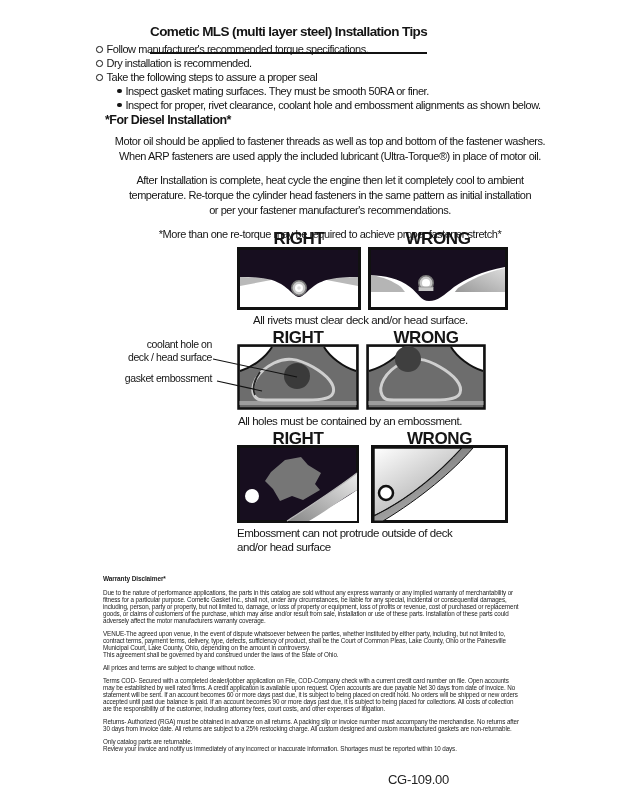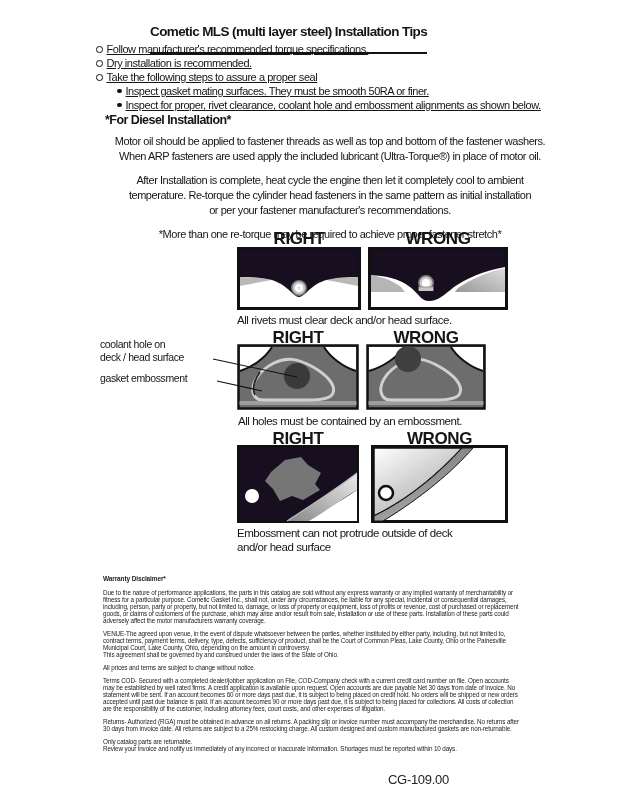--- a/index.html
+++ b/index.html
@@ -9,35 +9,35 @@
     margin:0 auto;
   }
   .abs{position:absolute;}
   
   .title{
     left:121px; top:24px; font-size:13.5px; font-weight:bold; letter-spacing:-0.6px;
     border-bottom:2px solid #111; padding-bottom:13px; display:inline-block;margin-left:29px;
   }
   .bullets{left:96px; top:42px; font-size:11px; letter-spacing:-0.45px;}
   .li{display:flex; align-items:flex-start; line-height:14px;}
-  .li .txt{display:block;text-decoration:underline;}
+  .li .txt{display:block;}
   .ob{width:4.5px;height:4.5px;border:1px solid #151515;border-radius:50%;
       display:inline-block;margin:4px 4px 0 0;flex:none;}
   .sub{margin-left:21px;}
   .fb{width:4.5px;height:4.5px;background:#151515;border-radius:50%;
       display:inline-block;margin:4.5px 4px 0 0;flex:none;}
   .diesel{left:105px; top:113px; width:450px; font-size:11px; letter-spacing:-0.45px;}
   .diesel h2{font-size:12.5px; letter-spacing:-0.55px; margin:0 0 7px 0;}
   .diesel p{margin:0 0 9px 0; line-height:15px;text-align:center;}
   .pre{white-space:pre-line;}
   
   .dlabel{font-size:17px; font-weight:bold; letter-spacing:-0.4px; text-align:center;}
   .cap{font-size:11.5px; letter-spacing:-0.45px; line-height:14px;}
   .panel{display:block;}
-  .sidelabel{font-size:10.5px; letter-spacing:-0.4px; line-height:13px; text-align:left;}
+  .sidelabel{font-size:10.5px; letter-spacing:-0.4px; line-height:13px; text-align:right;}
   
   .legal{left:103px; top:575px; width:416px; font-size:6.3px; line-height:7px;
          letter-spacing:-0.12px; color:#1c1c1c;}
   .legal h3{font-size:6.5px; margin:0 0 7px 0;}
   .legal p{margin:0 0 6px 0;}
   .pagenum{left:388px; top:760px; font-size:13px; letter-spacing:-0.3px; color:#222;margin-top:12px;}
 </style>
 </head>
 <body>
 
@@ -106,21 +106,21 @@
     <rect x="3" y="45" width="134" height="15" fill="#ffffff"></rect>
     <path d="M3,3 H137 V20 C114,24 98,32 86,40 C76,48 70,54 61,54 C53,54 50,46 42,40 C31,31 16,29 3,28 Z" fill="#170e1f"></path>
     <g>
       <circle cx="58" cy="36" r="7.2" fill="#c9c9c9" stroke="#777" stroke-width="1.6"></circle>
       <circle cx="58" cy="36" r="4" fill="#ffffff"></circle>
       <rect x="50.6" y="40" width="14.8" height="4" fill="#c6c6c6"></rect>
       <line x1="50.6" y1="40" x2="65.4" y2="40" stroke="#8d8d8d" stroke-width="0.8"></line>
     </g>
   </svg>
 
-  <div class="abs cap" style="left:237px;top:313px;">All rivets must clear deck and/or head surface.</div>
+  <div class="abs cap" style="left:253px;top:313px;">All rivets must clear deck and/or head surface.</div>
 
   <div class="abs dlabel" style="left:237px;top:328px;width:122px;">RIGHT</div>
   <div class="abs dlabel" style="left:366px;top:328px;width:120px;">WRONG</div>
 
   <div class="abs sidelabel pre" style="left:100px;top:338px;width:112px;">coolant hole on
 deck / head surface</div>
   <div class="abs sidelabel" style="left:100px;top:372px;width:112px;">gasket embossment</div>
 
   <svg class="abs panel" style="left:237px;top:344px;" width="122" height="66" viewBox="0 0 122 66">
     <rect x="1.5" y="1.5" width="119" height="63" fill="#6d6d6d" stroke="#111" stroke-width="2.5"></rect>

